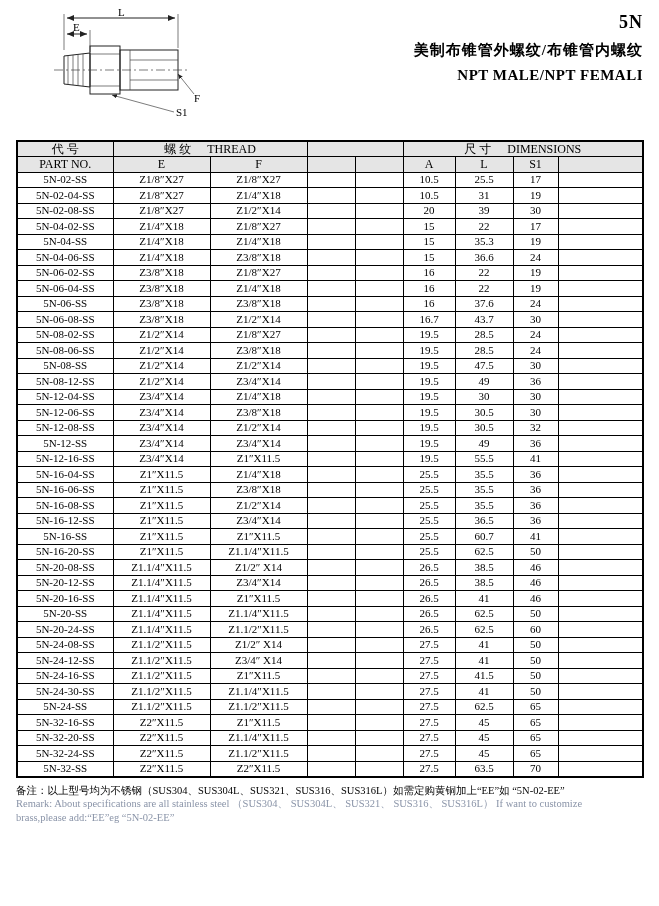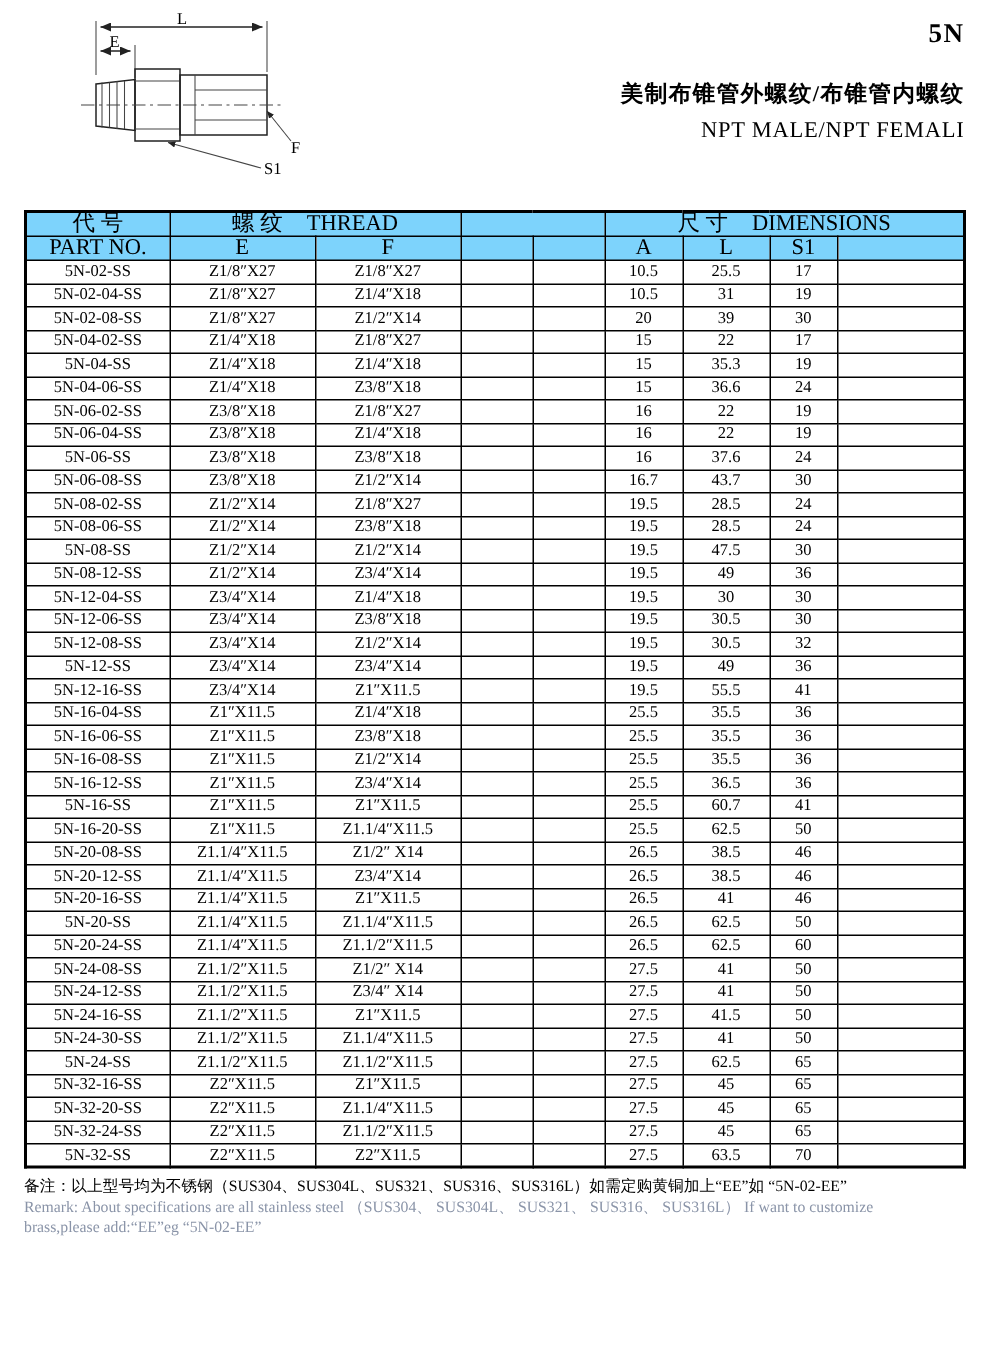--- a/index.html
+++ b/index.html
@@ -10,42 +10,42 @@
     font-family: "Liberation Serif", serif;
     color: #000;
   }
   .page { position: relative; width: 659px; height: 906px; padding: 8px 16px 0 16px; overflow: hidden; }
 
   
   .top { display: flex; justify-content: space-between; align-items: flex-start; height: 122px; }
   .drawing { width: 205px; height: 118px; margin-left: 10px; }
   .titles { width: 300px; text-align: right; margin-top: 4px; }
   .model { font-size: 18px; font-weight: bold; letter-spacing: 1px; }
-  .title-cn { font-size: 15px; font-weight: bold; margin-top: 20px; letter-spacing: 1px; }
-  .title-en { font-size: 15px; margin-top: 7px; letter-spacing: 0.5px; }
+  .title-cn { font-size: 15px; font-weight: bold; margin-top: 8px; letter-spacing: 1px; }
+  .title-en { font-size: 15px; margin-top: 7px; letter-spacing: 0.5px; font-weight: bold; }
 
   
   table.spec {
     border-collapse: collapse;
     width: 626px;
     margin-top: 10px;
     table-layout: fixed;
     border: 2px solid #000;
   }
   table.spec th, table.spec td {
     border: 1px solid #000;
     height: 15.5px;
     line-height: 1;
     padding: 0 2px;
     font-size: 11px;
     text-align: center;
     overflow: hidden;
     white-space: nowrap;
   }
-  table.spec thead th { background: #7dd3fc; font-weight: normal; font-size: 15px; }
+  table.spec thead th { background: #e5e5e5; font-weight: normal; font-size: 12px; }
   .hdr-main span + span { margin-left: 16px; }
   tbody td { background: #ffffff; }
 
   
   .footer { margin-top: 6px; font-size: 10.5px; line-height: 1.3; }
   .footer .cn { color: #000; }
   .footer .en { color: #8a94a8; }
 
   
   .ln { stroke: #222; stroke-width: 1; fill: none; }

